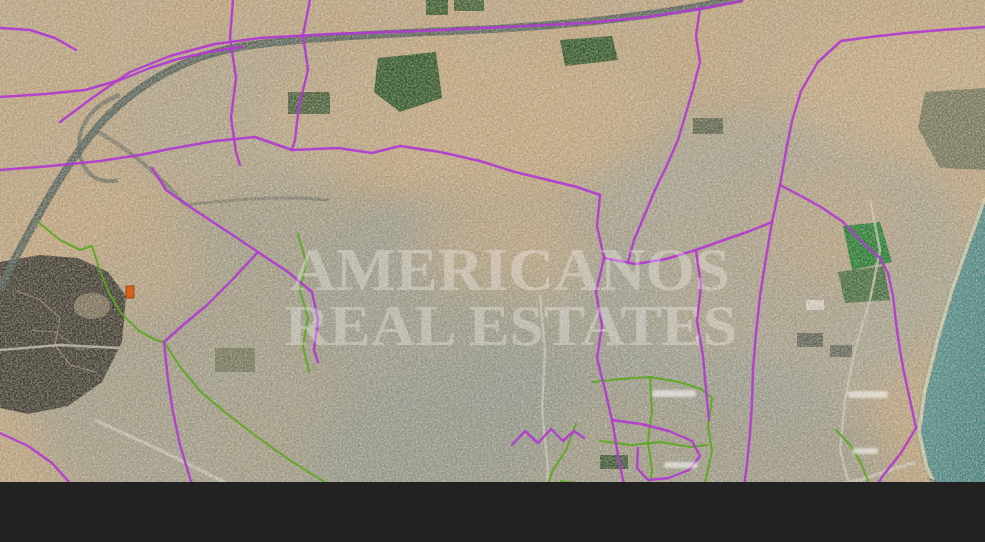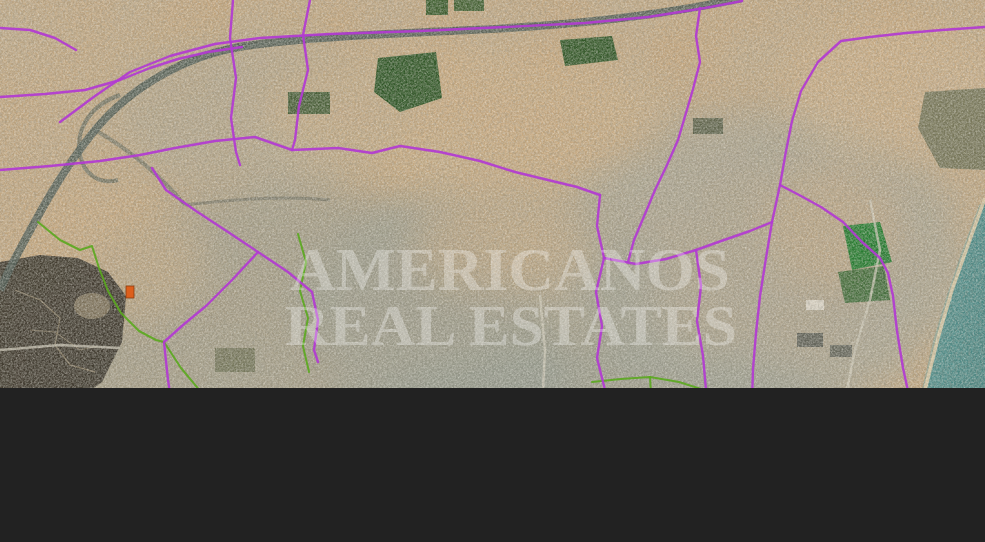--- a/index.html
+++ b/index.html
@@ -1,16 +1,16 @@
 <!DOCTYPE html>
 <html style="--route-purple: #b23ad2; --route-green: #5aa81e;"><head>
 <meta charset="utf-8">
 <style>
   html,body{margin:0;padding:0;background:#222;}
-  .stage{position:relative;width:985px;height:388px;overflow:hidden;background:#f97316;}
+  .stage{position:relative;width:985px;height:482px;overflow:hidden;background:#f97316;}
   .stage svg{position:absolute;inset:0;display:block;}
   #purple-routes polyline{fill:none;stroke:var(--route-purple,#b23ad2);stroke-width:2.4;
     stroke-linejoin:round;stroke-linecap:round;opacity:.92;}
   #green-routes polyline{fill:none;stroke:var(--route-green,#5aa81e);stroke-width:2;
     stroke-linejoin:round;stroke-linecap:round;opacity:.9;}
   .watermark{font-family:"Liberation Serif",serif;font-weight:bold;fill:#ffffff;opacity:.30;}
   .label-smudge{fill:#ffffff;opacity:.55;filter:url(#soft1);}
 </style>
 </head>
 <body>

